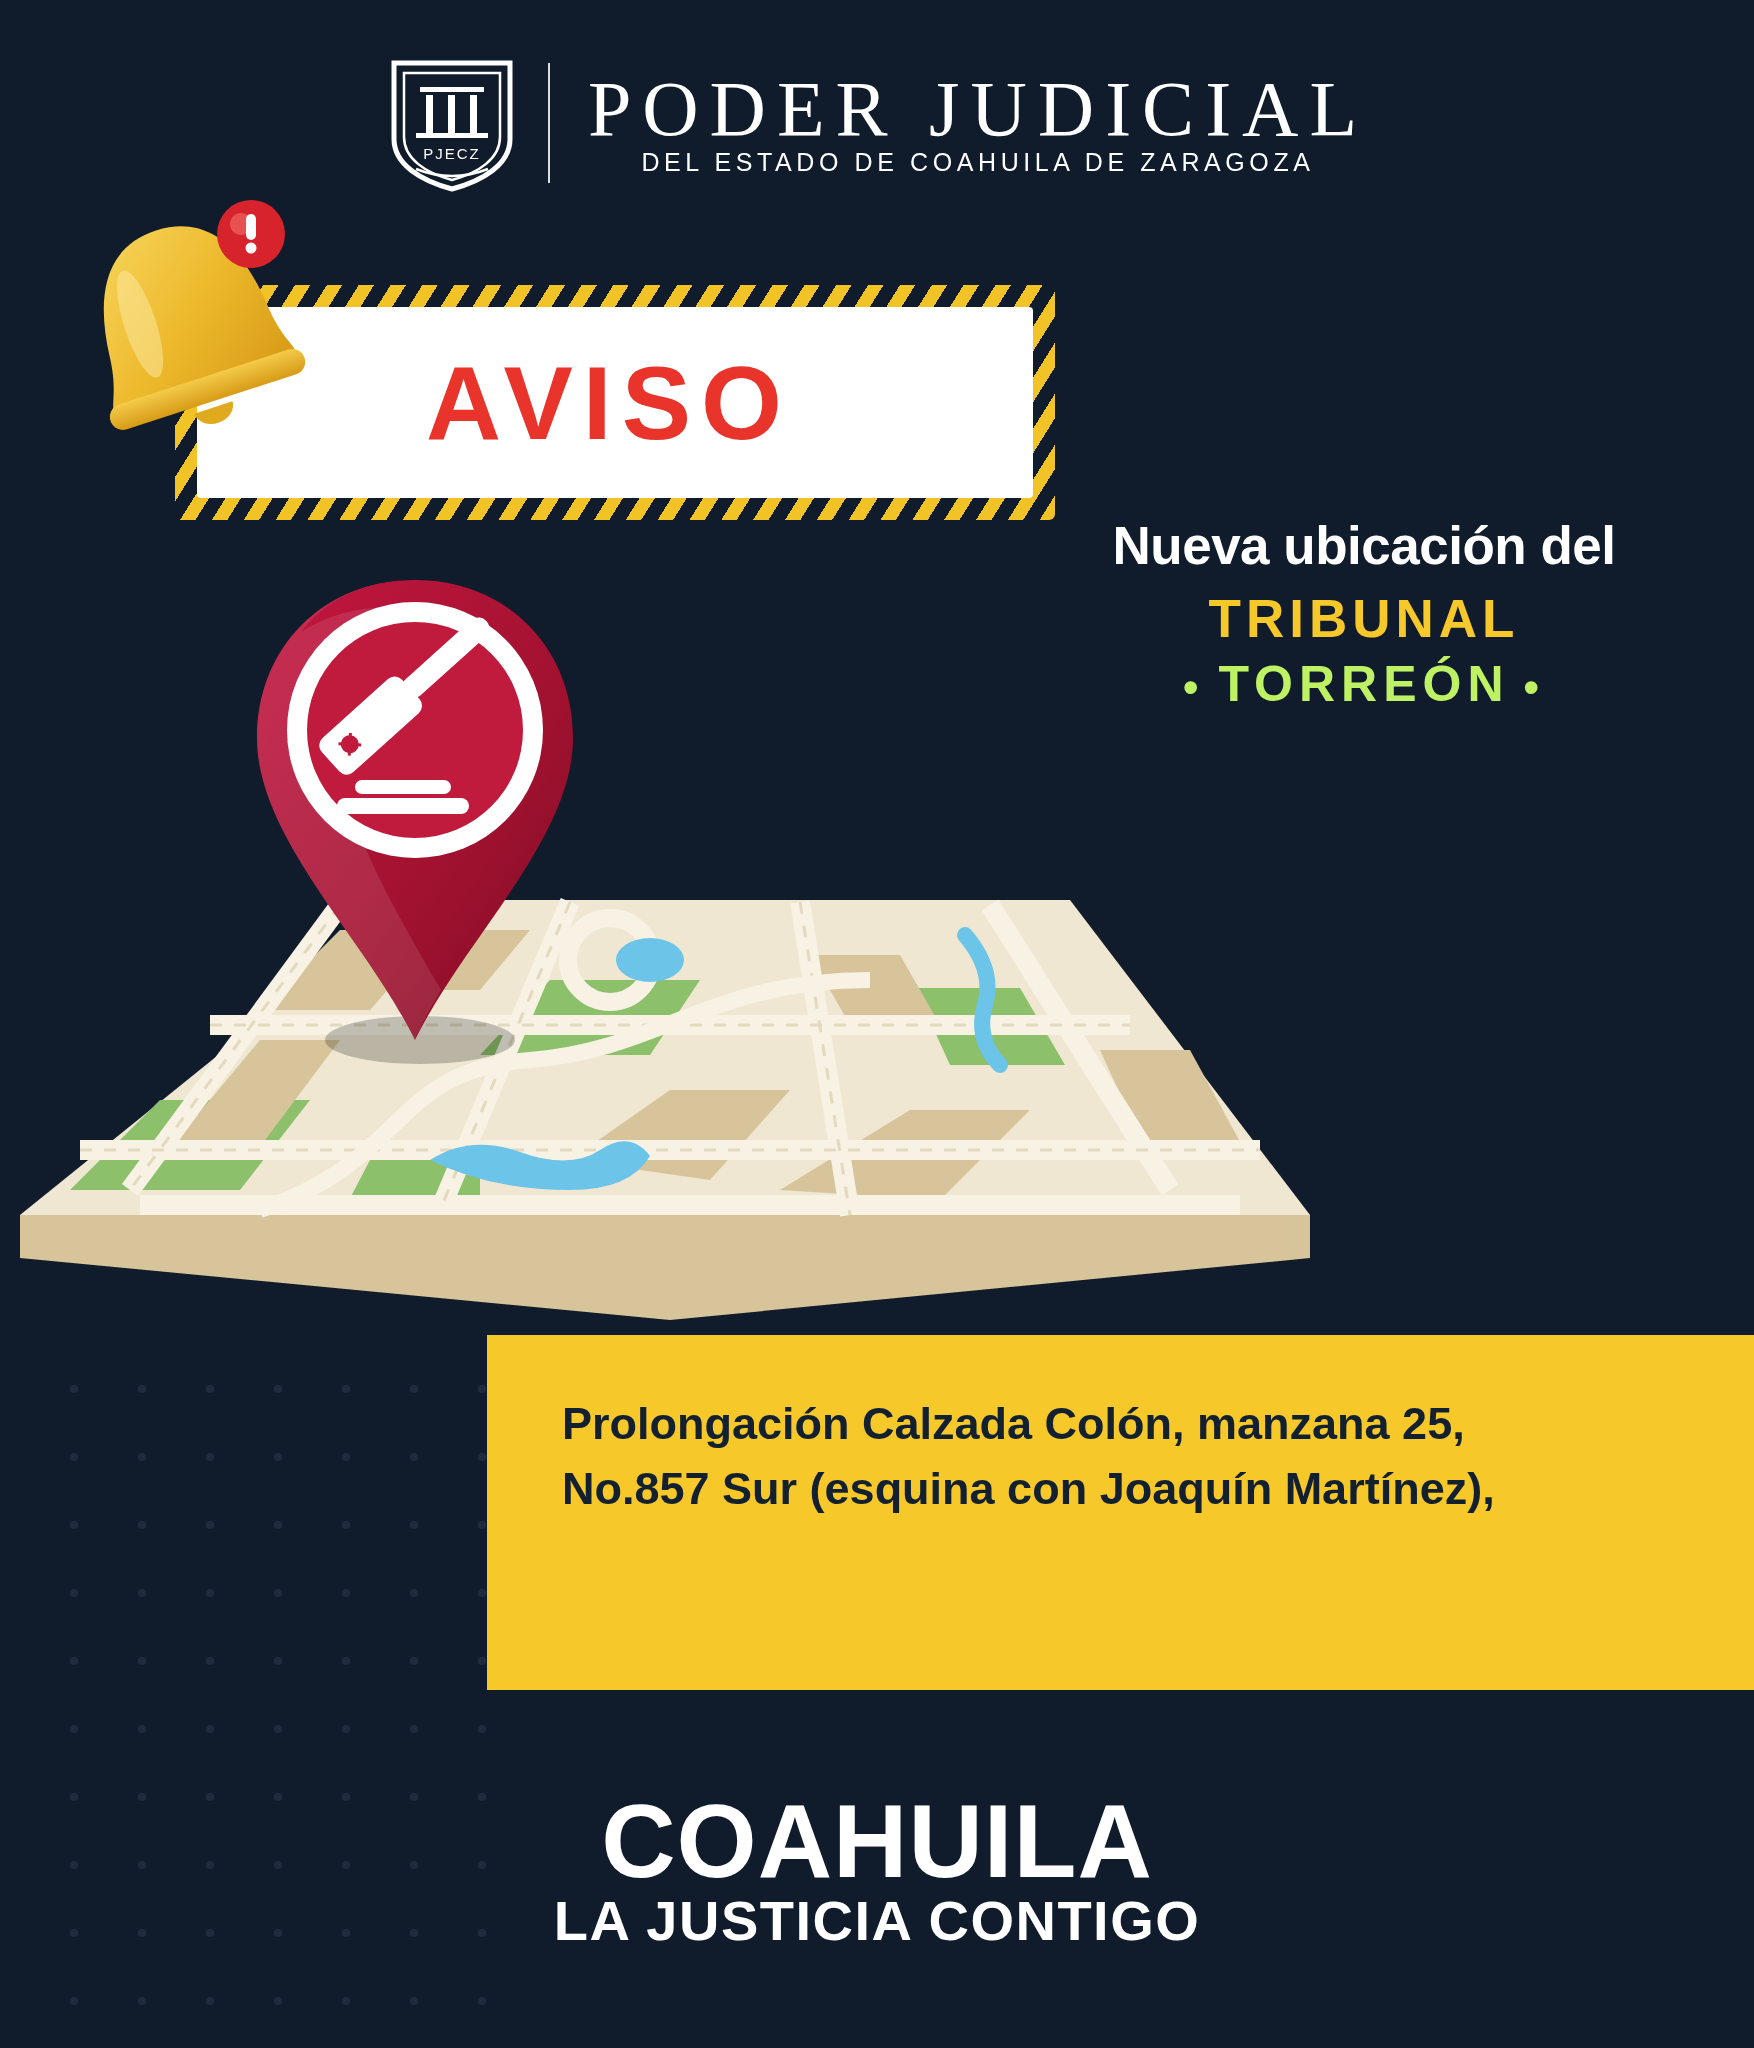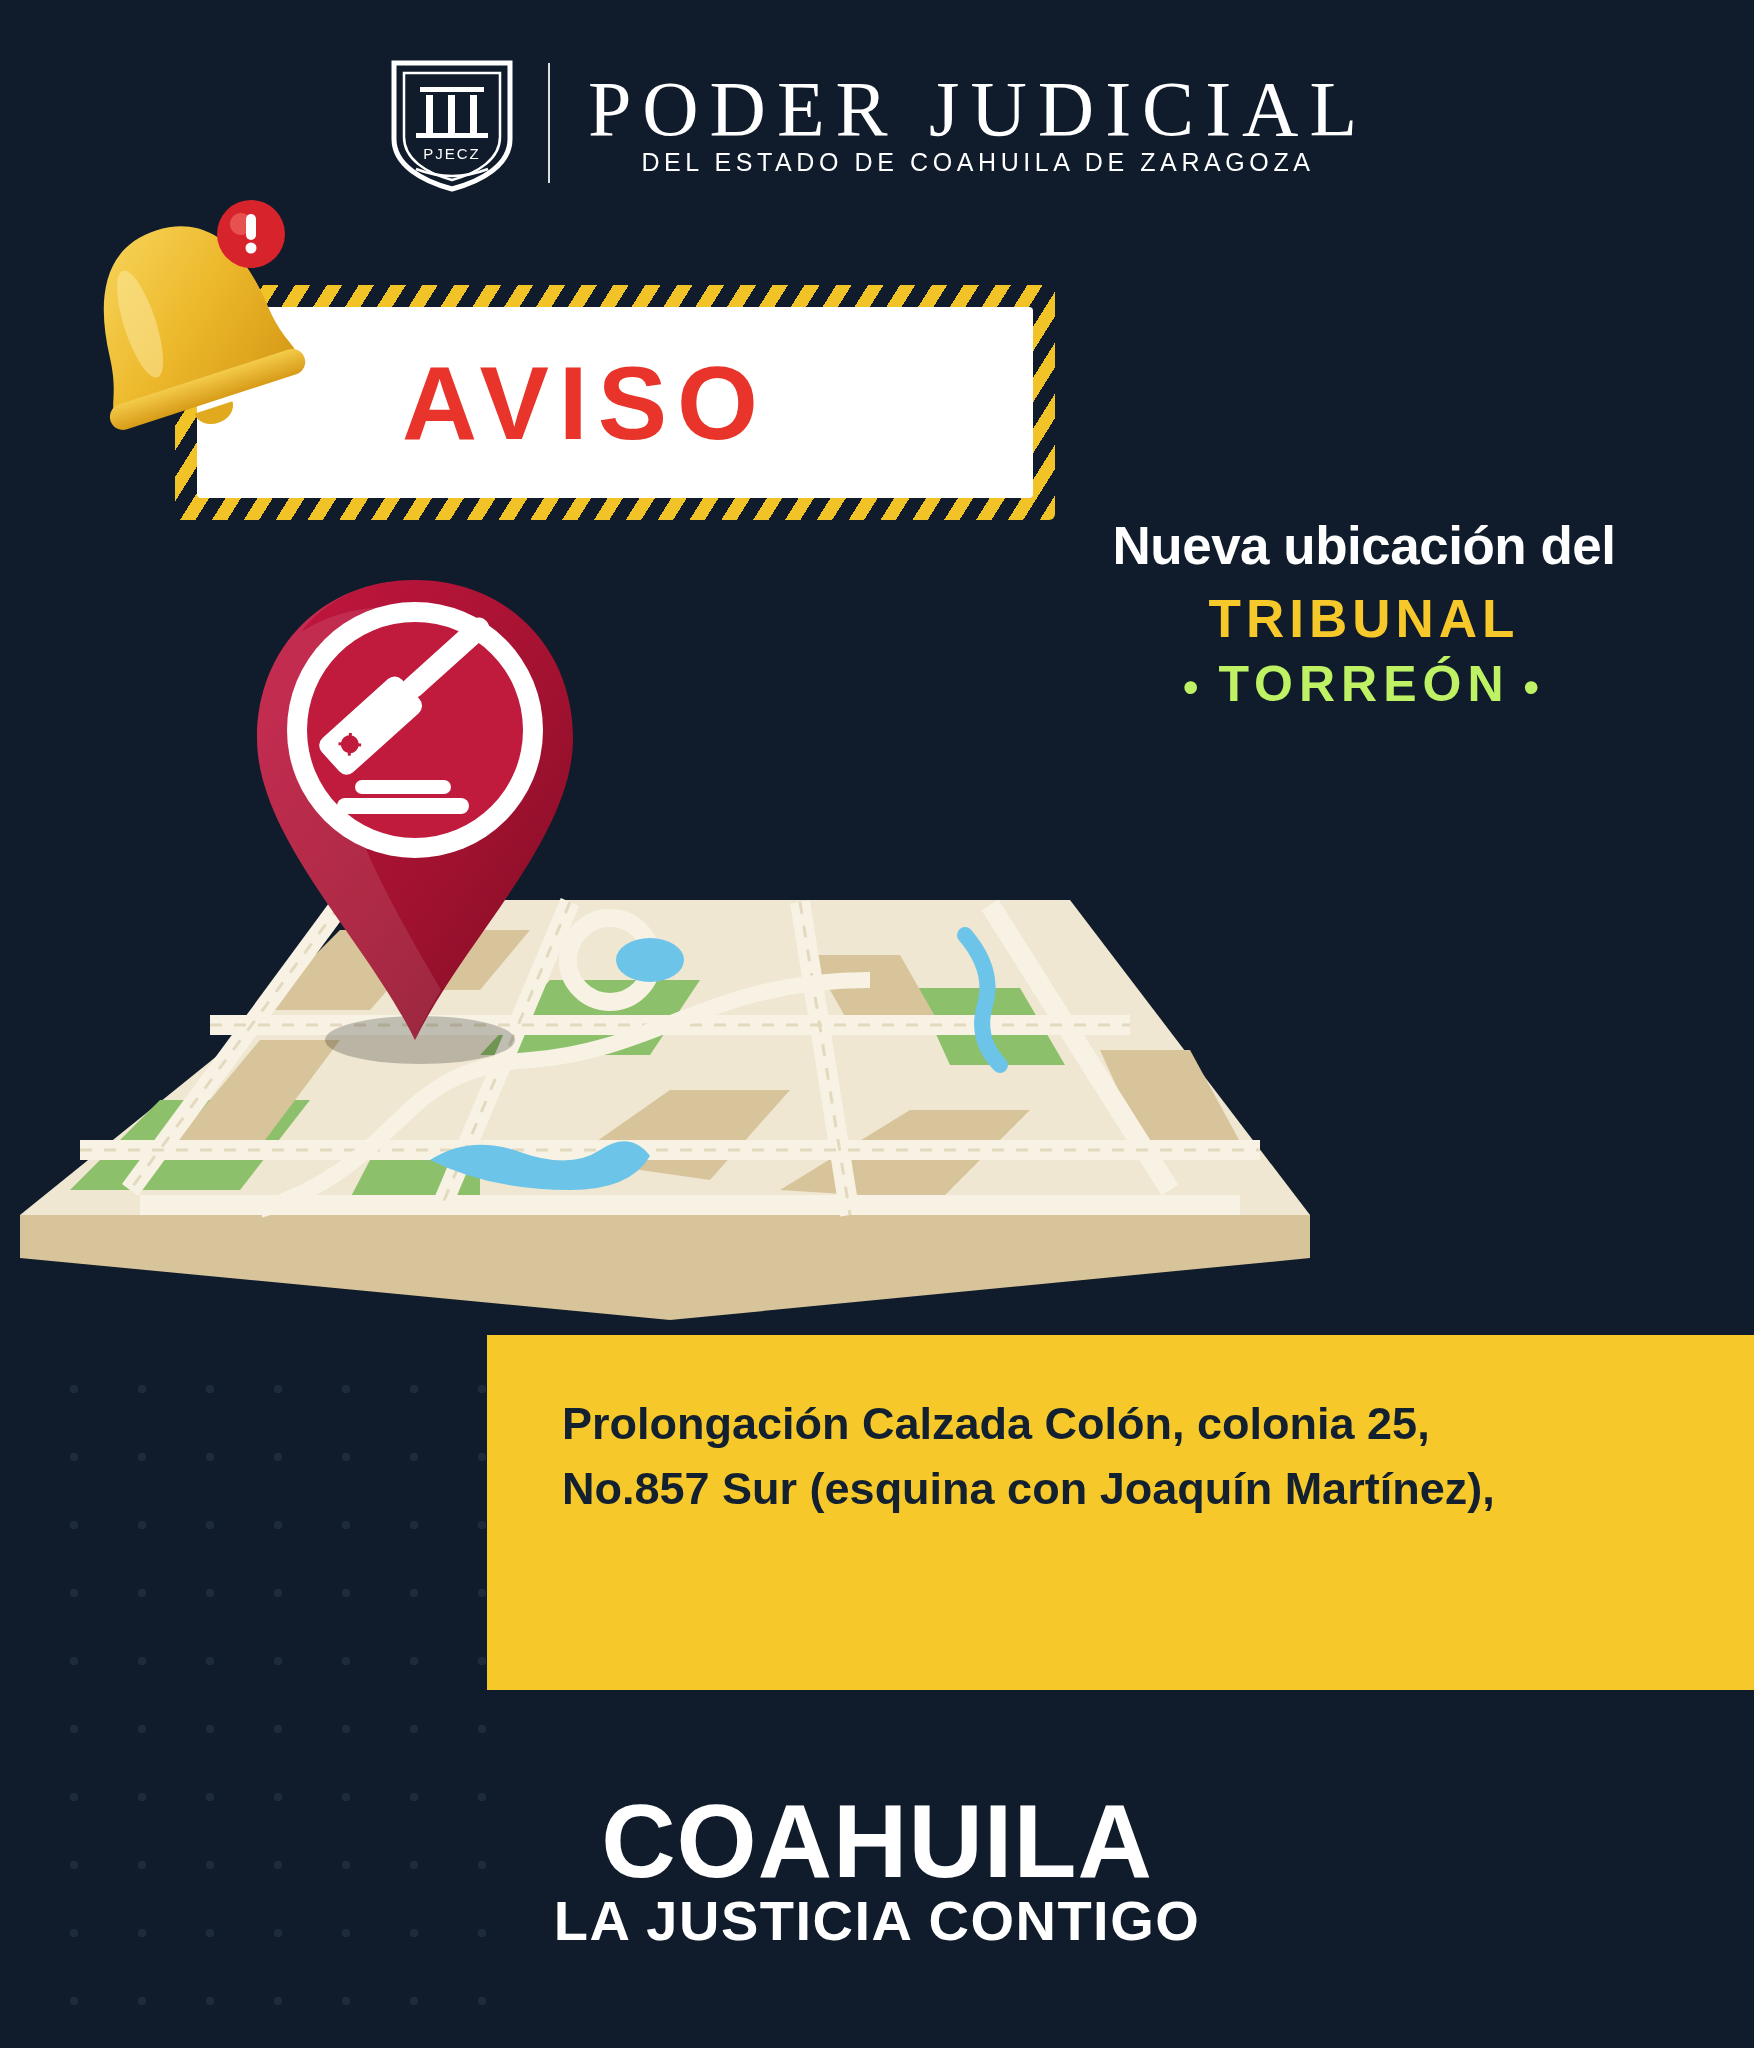--- a/index.html
+++ b/index.html
@@ -105,20 +105,21 @@
     align-items: center;
     padding-left: 205px;
     box-sizing: border-box;
   }
   .aviso-text {
     color: #e8342a;
     font-size: 104px;
     font-weight: bold;
     letter-spacing: 10px;
     line-height: 1;
+    margin-left: 24px;
   }
 
   
   .bell {
     position: absolute;
     left: 55px;
     top: 190px;
     width: 260px;
     height: 260px;
     z-index: 8;
@@ -369,20 +370,20 @@
       <circle cx="112" cy="127" r="9" fill="#c01a3d"></circle>
       <path d="M104 119 l16 16 M120 119 l-16 16" stroke="#c01a3d" stroke-width="3"></path>
     </g>
 
     <rect x="92" y="228" width="132" height="16" rx="8" fill="#ffffff"></rect>
     <rect x="110" y="210" width="96" height="14" rx="7" fill="#ffffff"></rect>
   </svg>
 </div>
 
 <div class="address-banner">
-  <div class="address-text">Prolongación Calzada Colón, colonia 25,</div>
+  <div class="address-text">Prolongación Calzada Colón, manzana 25,</div>
   <div class="address-text">No.857 Sur (esquina con Joaquín Martínez),</div>
 </div>
 
 <div class="footer">
   <div class="footer-main">COAHUILA</div>
   <div class="footer-sub">LA JUSTICIA CONTIGO</div>
 </div>
 
 </body></html>

